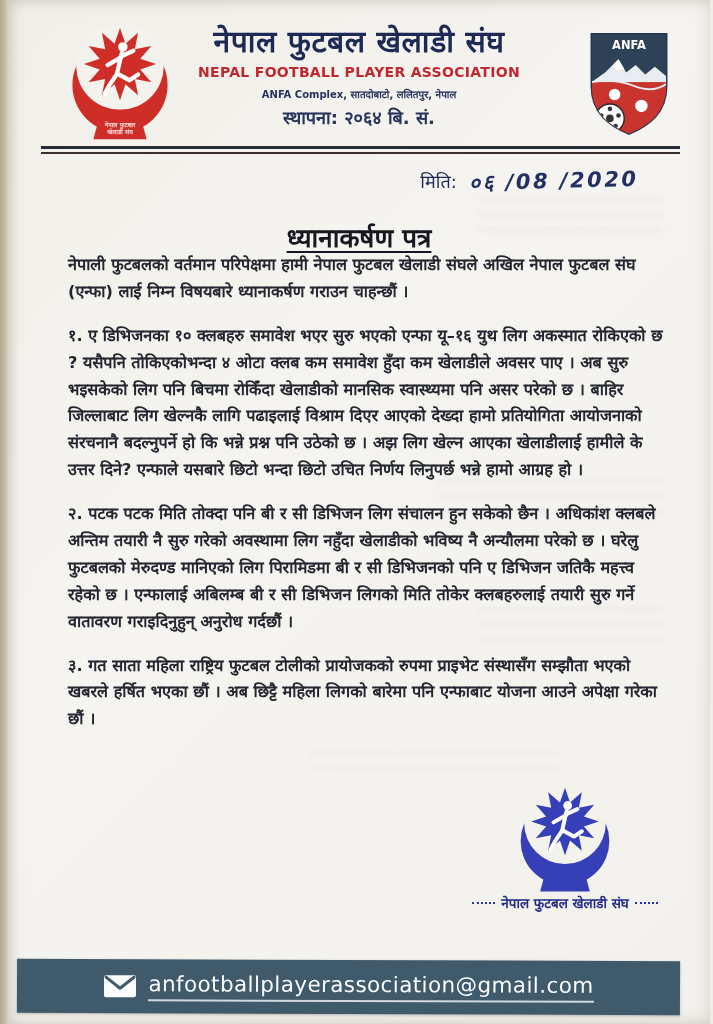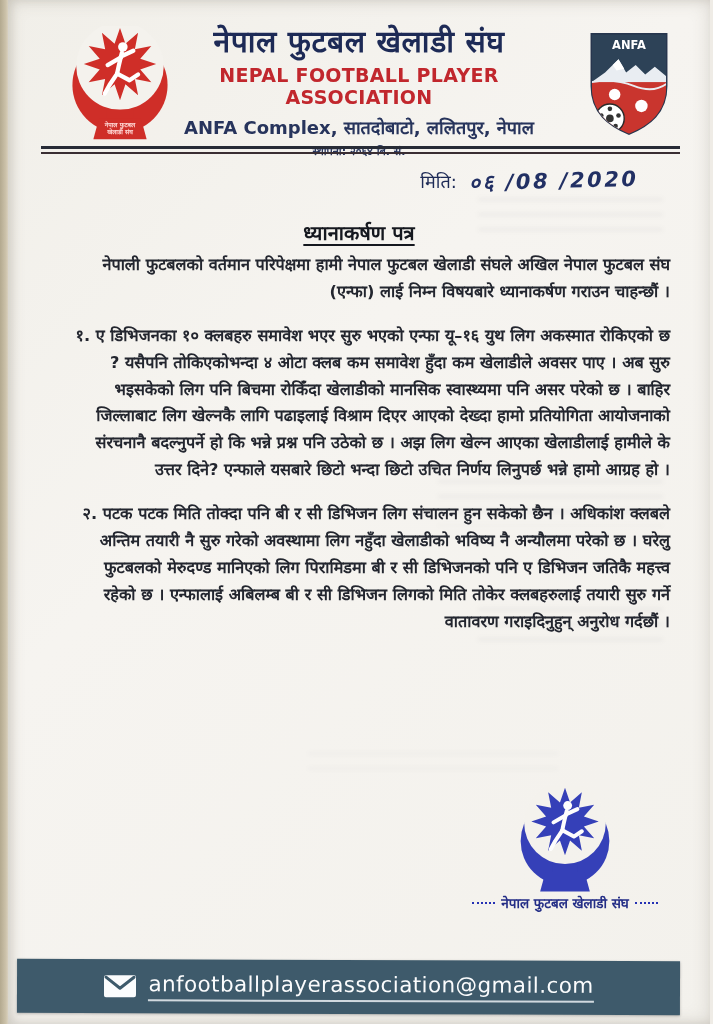--- a/index.html
+++ b/index.html
@@ -12,42 +12,42 @@
     position:absolute;left:8px;top:0;right:3px;bottom:0;
     background:linear-gradient(135deg,#f1efe9 0%,#f6f4f0 40%,#f3f1ec 100%);
     box-shadow:inset 0 0 18px rgba(90,80,60,.18), inset 4px 0 8px rgba(90,80,60,.12);
   }
   
   .header{position:absolute;left:0;top:24px;width:100%;}
   .crest{position:absolute;left:50px;top:2px;width:124px;height:118px;color:#cf2e28;}
   .shield{position:absolute;right:38px;top:6px;width:86px;height:108px;}
   .head-text{width:430px;margin:0 auto;text-align:center;}
   .org-np{font-size:30px;font-weight:bold;color:#1d2a56;letter-spacing:.5px;line-height:1.2;}
-  .org-en{font-size:19px;font-weight:bold;color:#c1272d;margin-top:4px;letter-spacing:.3px;}
-  .addr{font-size:18px;font-weight:bold;color:#27345c;margin-top:7px;text-align:center;}
-  .estab{font-size:11px;font-weight:bold;color:#27345c;margin-top:4px;}
+  .org-en{font-size:14px;font-weight:bold;color:#c1272d;margin-top:4px;letter-spacing:.3px;}
+  .addr{font-size:10px;font-weight:bold;color:#27345c;margin-top:7px;text-align:center;}
+  .estab{font-size:18px;font-weight:bold;color:#27345c;margin-top:4px;}
   .divider{
     position:absolute;left:33px;right:30px;top:146px;height:3px;
     border-top:3px solid #272b36;border-bottom:2.5px solid #3a2e33;
   }
   
   .date-row{position:absolute;top:166px;right:72px;font-size:18px;white-space:nowrap;}
   .date-label{color:#1d2a56;font-weight:normal;}
   .date-value{
     color:#223064;font-weight:bold;font-style:italic;letter-spacing:2.5px;
     display:inline-block;transform:rotate(-1.5deg);font-size:21px;margin-left:6px;
   }
   
   .title{
     position:absolute;top:219px;left:0;width:100%;text-align:center;
-    font-size:20px;font-weight:bold;color:#15181f;
+    font-size:26px;font-weight:bold;color:#15181f;
     text-decoration:underline;text-underline-offset:4px;text-decoration-thickness:2px;
   }
   .body-text{position:absolute;top:252px;left:60px;width:602px;color:#23262f;}
-  .para{font-size:16.2px;font-weight:600;line-height:1.66;margin:0 0 17px 0;text-align:right;}
+  .para{font-size:16.2px;font-weight:600;line-height:1.66;margin:0 0 17px 0;text-align:left;}
   
   .stamp{position:absolute;right:52px;top:786px;width:186px;text-align:center;color:#2531b4;}
   .stamp svg{width:150px;height:110px;opacity:.92;}
   .stamp-caption{display:flex;align-items:center;gap:6px;margin-top:-6px;}
   .stamp-caption .dots{flex:1;border-top:2.5px dotted #2531b4;height:0;}
   .stamp-caption .txt{font-size:13.5px;font-weight:bold;color:#232d86;white-space:nowrap;}
   
   .footer-bar{
     position:absolute;left:9px;right:30px;bottom:10px;height:54px;
     background:#3e5a6b;display:flex;align-items:center;justify-content:center;gap:11px;
@@ -138,20 +138,21 @@
     <span class="date-label">मिति:</span>
     <span class="date-value">०६ /08 /2020</span>
   </div>
 
   <div class="title">ध्यानाकर्षण पत्र</div>
 
   <div class="body-text">
     <p class="para">नेपाली फुटबलको वर्तमान परिपेक्षमा हामी नेपाल फुटबल खेलाडी संघले अखिल नेपाल फुटबल संघ (एन्फा) लाई निम्न विषयबारे ध्यानाकर्षण गराउन चाहन्छौं ।</p>
     <p class="para">१. ए डिभिजनका १० क्लबहरु समावेश भएर सुरु भएको एन्फा यू–१६ युथ लिग अकस्मात रोकिएको छ ? यसैपनि तोकिएकोभन्दा ४ ओटा क्लब कम समावेश हुँदा कम खेलाडीले अवसर पाए । अब सुरु भइसकेको लिग पनि बिचमा रोकिँदा खेलाडीको मानसिक स्वास्थ्यमा पनि असर परेको छ । बाहिर जिल्लाबाट लिग खेल्नकै लागि पढाइलाई विश्राम दिएर आएको देख्दा हामो प्रतियोगिता आयोजनाको संरचनानै बदल्नुपर्ने हो कि भन्ने प्रश्न पनि उठेको छ । अझ लिग खेल्न आएका खेलाडीलाई हामीले के उत्तर दिने? एन्फाले यसबारे छिटो भन्दा छिटो उचित निर्णय लिनुपर्छ भन्ने हामो आग्रह हो ।</p>
     <p class="para">२. पटक पटक मिति तोक्दा पनि बी र सी डिभिजन लिग संचालन हुन सकेको छैन । अधिकांश क्लबले अन्तिम तयारी नै सुरु गरेको अवस्थामा लिग नहुँदा खेलाडीको भविष्य नै अन्यौलमा परेको छ । घरेलु फुटबलको मेरुदण्ड मानिएको लिग पिरामिडमा बी र सी डिभिजनको पनि ए डिभिजन जतिकै महत्त्व रहेको छ । एन्फालाई अबिलम्ब बी र सी डिभिजन लिगको मिति तोकेर क्लबहरुलाई तयारी सुरु गर्ने वातावरण गराइदिनुहुन् अनुरोध गर्दछौं ।</p>
+    <p class="para">३. गत साता महिला राष्ट्रिय फुटबल टोलीको प्रायोजकको रुपमा प्राइभेट संस्थासँग सम्झौता भएको खबरले हर्षित भएका छौं । अब छिट्टै महिला लिगको बारेमा पनि एन्फाबाट योजना आउने अपेक्षा गरेका छौं ।</p>
   </div>
 
   <div class="stamp">
     <svg viewBox="0 0 120 124">
       <g color="#2531b4">
         <circle cx="60" cy="62" r="50" fill="currentColor"></circle>
         <circle cx="60" cy="42" r="46" fill="#f4f2ed"></circle>
         <polygon fill="currentColor" points="60,2 65.7,18.7 79,7.1 75.6,24.4 92.9,21 81.3,34.3 98,40 81.3,45.7 92.9,59 75.6,55.6 79,72.9 65.7,61.3 60,78 54.3,61.3 41,72.9 44.4,55.6 27.1,59 38.7,45.7 22,40 38.7,34.3 27.1,21 44.4,24.4 41,7.1 54.3,18.7"></polygon>
         <g stroke="#fff" stroke-width="4.5" stroke-linecap="round" stroke-linejoin="round" fill="none">
           <path d="M62,28 C60,36 58,44 57,50"></path>

